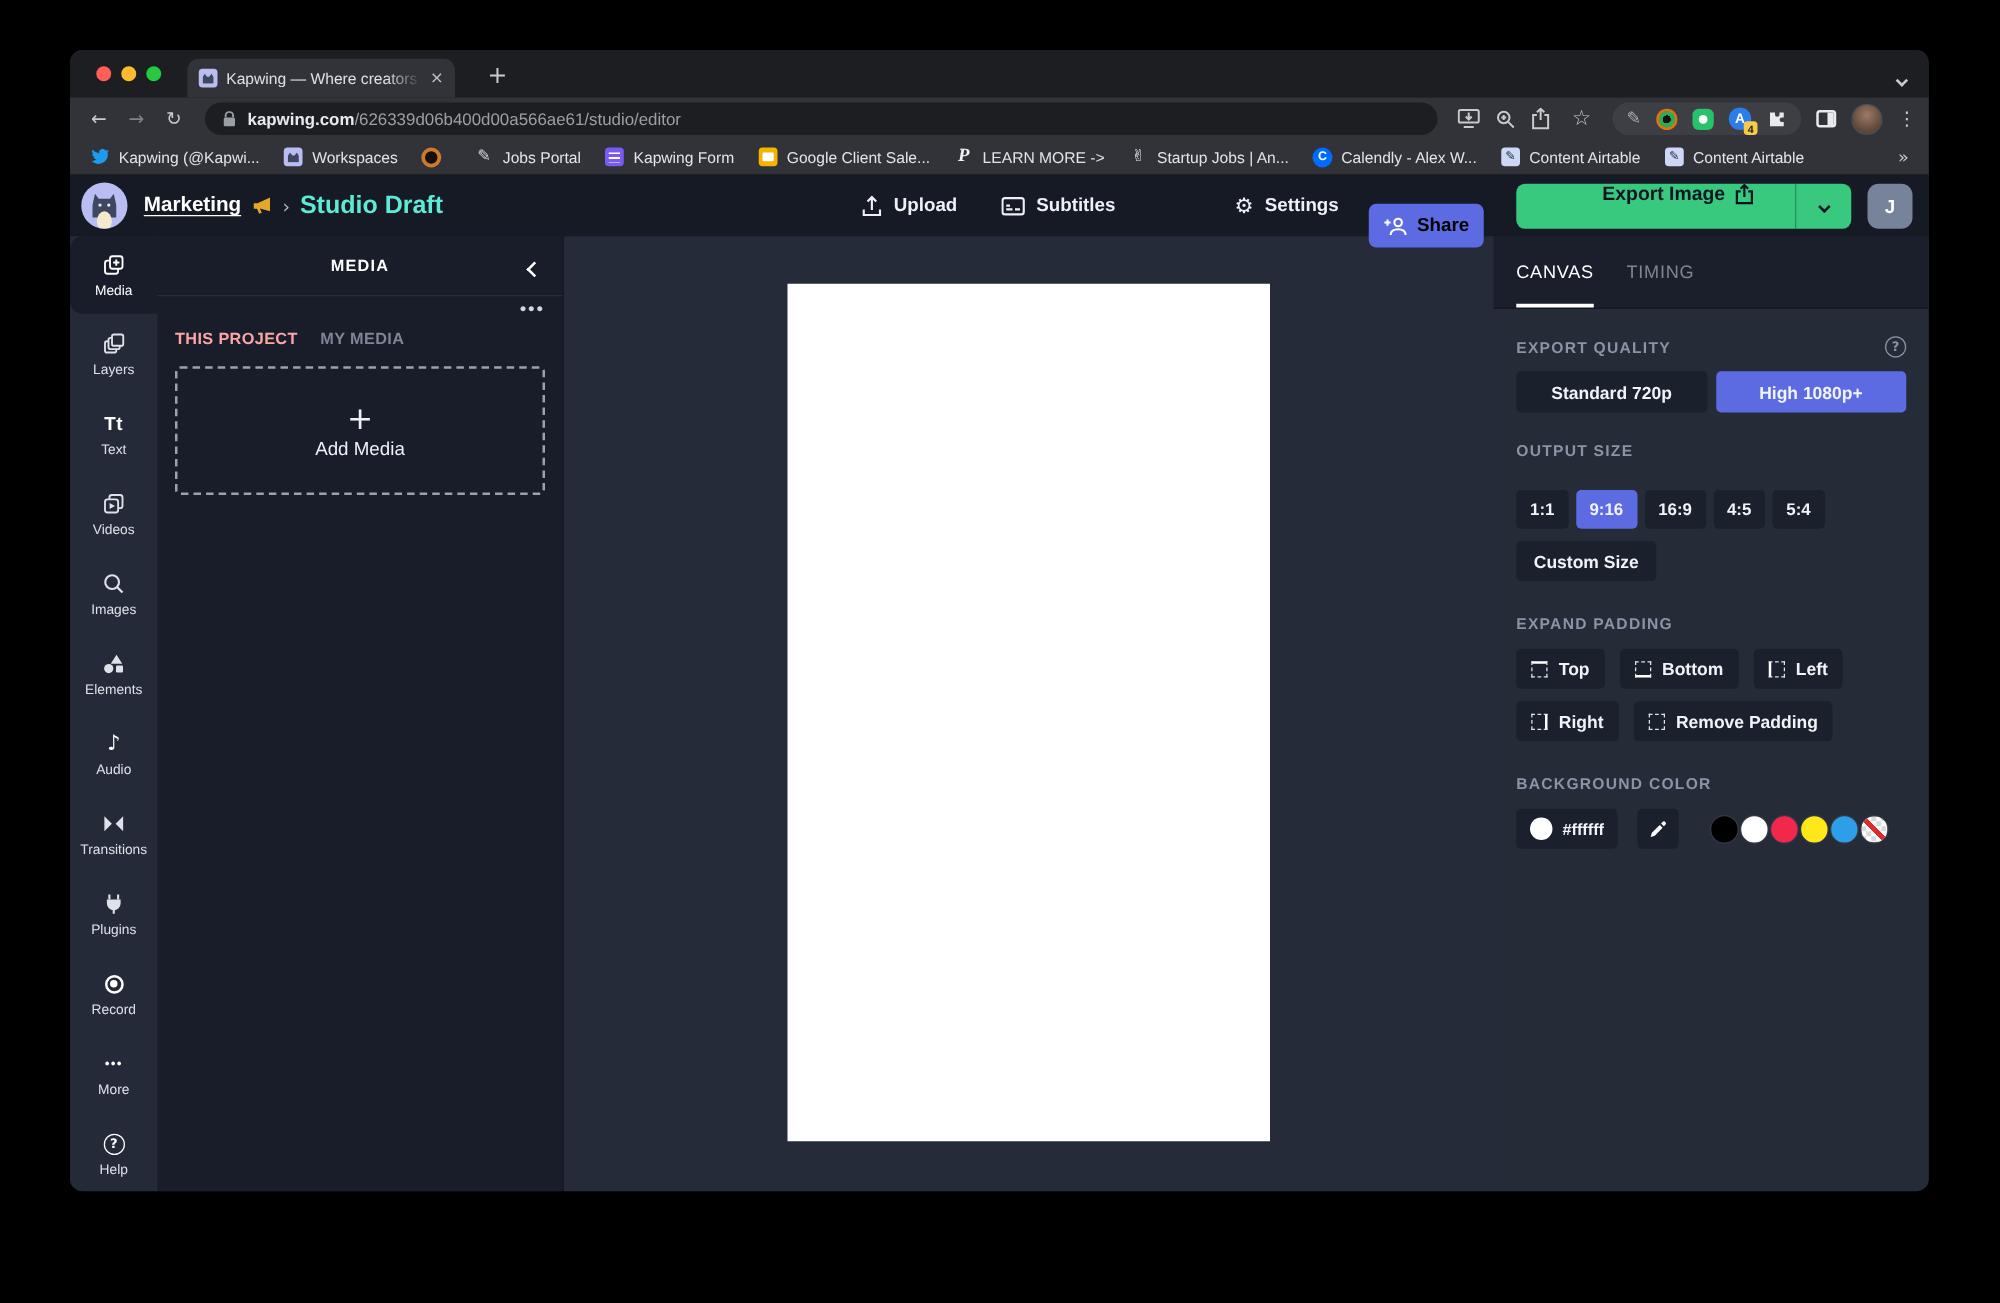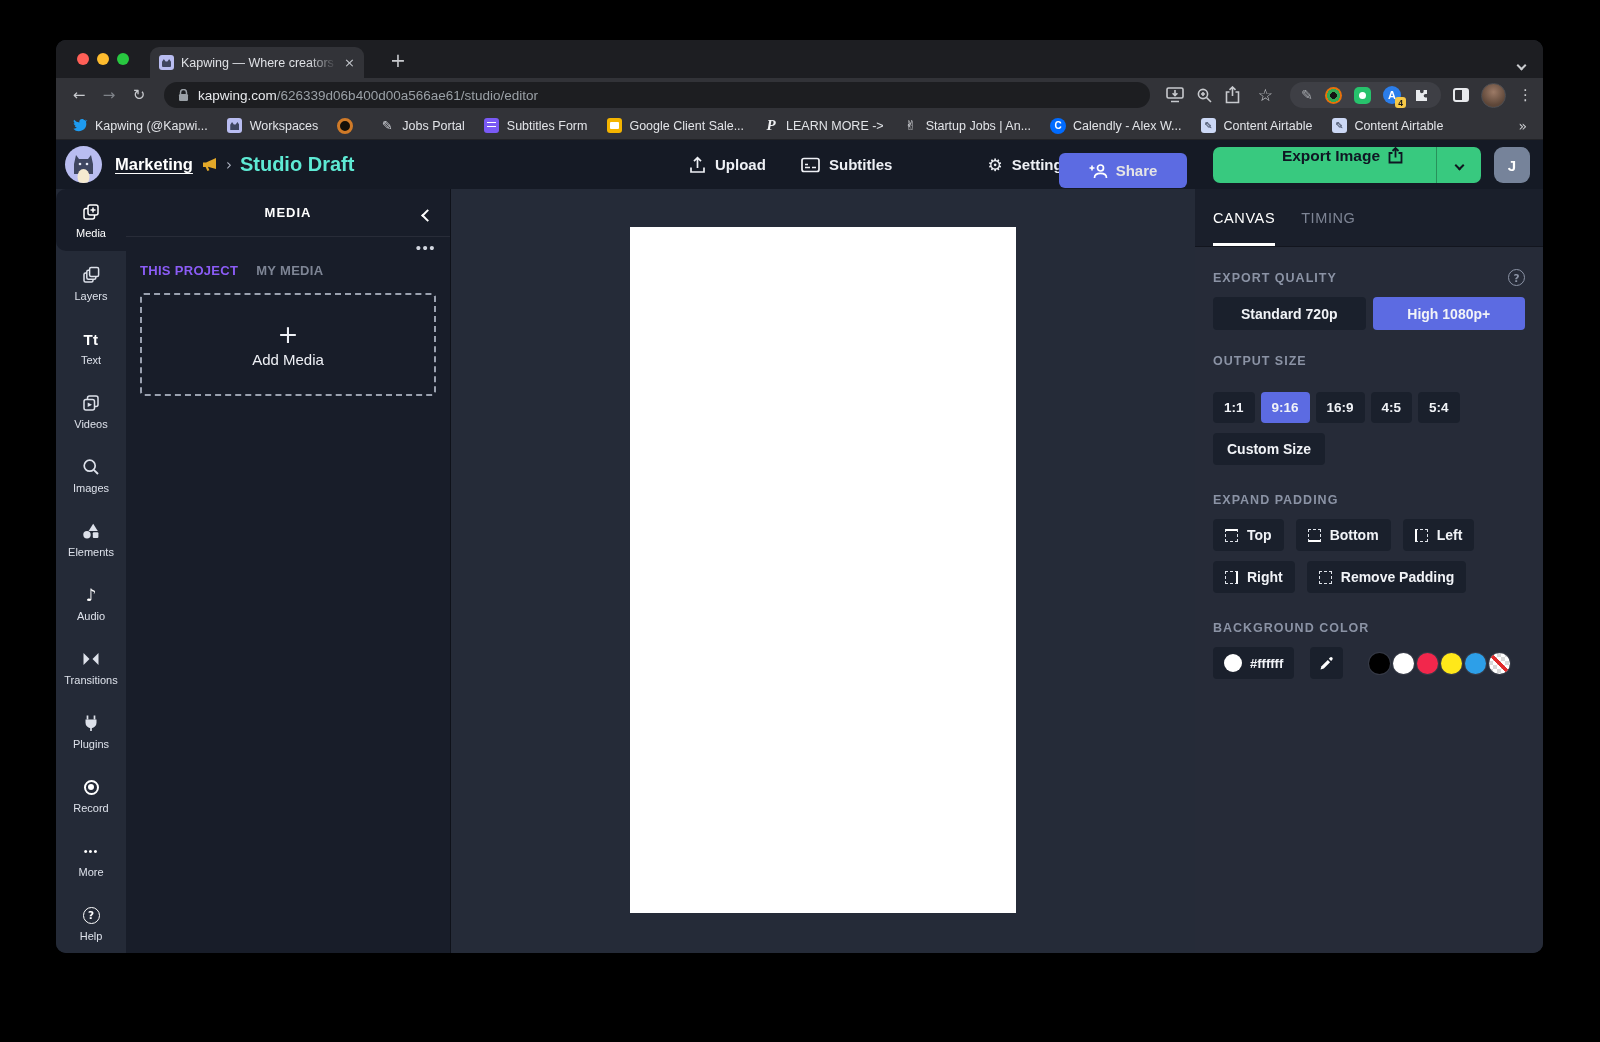--- a/index.html
+++ b/index.html
@@ -29,21 +29,21 @@
   .tabchev { position:absolute; right:18px; top:15px; }
   .chev { display:inline-block; width:7px; height:7px; border-right:2px solid #c9cbce; border-bottom:2px solid #c9cbce; transform:rotate(45deg); }
   .chev.left { transform:rotate(135deg); border-color:#fff; width:9px; height:9px; border-width:2.5px; }
   .chev.dark { border-color:#10161f; }
 
   
   .toolbar { height:34px; background:#323338; display:flex; align-items:center; padding:0 10px; gap:4px; flex:none; }
   .navic { width:26px; text-align:center; color:#c8cace; font-size:15px; flex:none; }
   .navic.dim { color:#7f8389; }
   .urlbar { flex:1; height:26px; background:#1d1e21; border-radius:13px; margin:0 8px; display:flex; align-items:center; padding:0 14px; gap:9px; min-width:0; }
-  .url-dom { color:#e8eaed; font-size:13.5px; font-weight:400; }
+  .url-dom { color:#e8eaed; font-size:13.5px; font-weight:700; }
   .url-path { color:#9aa0a6; font-size:13.5px; white-space:nowrap; overflow:hidden; }
   .tb-right { display:flex; align-items:center; gap:12px; flex:none; padding-left:4px; }
   .extpill { display:flex; align-items:center; gap:12px; background:#3e3f45; border-radius:13px; height:26px; padding:0 11px; }
   .ext-pencil { color:#a6a9ae; font-size:14px; }
   .ext-target { width:17px; height:17px; border-radius:50%;
                 background:radial-gradient(circle,#141414 0 27%,#34a853 27% 55%,#e8710a 55% 100%); }
   .ext-chat { width:17px; height:17px; border-radius:5px; background:#27c26c; position:relative; }
   .ext-chat:after { content:""; position:absolute; left:5px; top:5px; width:7px; height:7px; border-radius:50%; background:#fff; }
   .ext-a { width:18px; height:18px; border-radius:50%; background:#2b7de9; color:#fff; font-size:11px; font-weight:700; display:flex; align-items:center; justify-content:center; position:relative; }
   .ext-badge { position:absolute; right:-5px; bottom:-4px; background:#f7c948; color:#1a1a1a; font-size:8.5px; font-weight:700; border-radius:3px; padding:0.5px 3px; }
@@ -77,22 +77,22 @@
   
   .app { flex:1; display:flex; flex-direction:column; min-height:0; }
   .app-header { height:49px; background:#151a25; position:relative; flex:none; }
   .ws-avatar { position:absolute; left:9px; top:6px; width:37px; height:37px; border-radius:50%; background:#b9bdf1; overflow:hidden; }
   .crumbs { position:absolute; left:59px; top:0; height:49px; display:flex; align-items:center; gap:8px; }
   .crumb-ws { color:#fff; font-size:16.5px; font-weight:700; text-decoration:underline; text-underline-offset:3px; }
   .crumb-sep { color:#aeb4c2; font-size:15px; }
   .crumb-proj { color:#5eead4; font-size:20px; font-weight:700; }
   .hbtn { position:absolute; top:0; height:49px; display:flex; align-items:center; gap:9px; color:#eef0f5; font-size:15px; font-weight:600; cursor:default; }
   .hbtn svg { flex:none; }
-  .share-btn { position:absolute; top:13px; height:35px; width:128px; background:#5c6be2; border-radius:6px;
-               display:flex; align-items:center; justify-content:center; gap:8px; color:#e5e5e5; font-size:15px; font-weight:700; }
+  .share-btn { position:absolute; top:23px; height:35px; width:92px; background:#5c6be2; border-radius:6px;
+               display:flex; align-items:center; justify-content:center; gap:8px; color:#000000; font-size:15px; font-weight:700; }
   .export-grp { position:absolute; top:7px; right:62px; height:36px; width:268px; background:#38c97f; border-radius:7px; display:flex; overflow:hidden; }
   .export-main { flex:1; display:flex; align-items:flex-start; justify-content:center; gap:8px; color:#0f1623; font-size:15.5px; font-weight:700; border-right:1px solid rgba(0,0,0,0.28);margin-left:36px; }
   .export-chev { width:44px; display:flex; align-items:center; justify-content:center; }
   .j-avatar { position:absolute; top:7px; right:13px; width:36px; height:36px; border-radius:9px; background:#76839a; color:#fff; font-size:15px; font-weight:600; display:flex; align-items:center; justify-content:center; }
 
   .app-main { flex:1; display:flex; min-height:0; }
 
   
   .sidebar { width:70px; background:#242a37; flex:none; display:flex; flex-direction:column; }
   .sb-item { height:64px; display:flex; flex-direction:column; align-items:center; justify-content:center; gap:4px; color:#dde1ea; font-size:11px; flex:none; }
@@ -107,21 +107,21 @@
 
   
   .mpanel { width:325px; background:#181d29; border-right:1px solid rgba(0,0,0,0.35); flex:none; display:flex; flex-direction:column; }
   .mp-header { height:48px; position:relative; display:flex; align-items:center; justify-content:center; flex:none;
                color:#fff; font-size:13px; font-weight:700; letter-spacing:1px; border-bottom:1px solid rgba(255,255,255,0.07); }
   .mp-collapse { position:absolute; right:18px; top:19px; }
   .mp-body { position:relative; padding:10px 14px; }
   .mp-dots { position:absolute; top:2px; right:14px; color:#d2d6df; font-size:15px; letter-spacing:1.5px; }
   .mp-tabs { margin-top:16px; display:flex; gap:18px; font-size:13px; font-weight:600; }
   .mp-tab { color:#7e8595; letter-spacing:0.3px; }
-  .mp-tab.active { color:#8b5cf6; }
+  .mp-tab.active { color:#fca5a5; }
   .add-box { margin-top:15px; height:103px; border:2px dashed #9aa1af; border-radius:4px;
              display:flex; flex-direction:column; align-items:center; justify-content:center; gap:4px; color:#eef0f5; }
   .add-plus { font-size:25px; font-weight:400; line-height:1; }
   .add-label { font-size:15px; }
   .mp-help { margin-top:17px; width:288px; color:#c6ccd8; font-size:14.5px; line-height:1.42; }
 
   
   .workspace { flex:1; background:#252b38; min-width:0; }
   .canvas { width:386px; height:686px; background:#ffffff; margin:38px auto 0; }
 
@@ -250,21 +250,21 @@
         <span></span>
       </div>
       <div class="bm">
         <span class="bm-ic ic-pencil glyph">✎</span>
         <span>Jobs Portal</span>
       </div>
       <div class="bm">
         <span class="bm-ic">
             <span class="ic-sq ic-form"></span>
           </span>
-        <span>Subtitles Form</span>
+        <span>Kapwing Form</span>
       </div>
       <div class="bm">
         <span class="bm-ic">
             <span class="ic-sq ic-slides"></span>
           </span>
         <span>Google Client Sale...</span>
       </div>
       <div class="bm">
         <span class="bm-ic ic-p">P</span>
         <span>LEARN MORE -&gt;</span>

